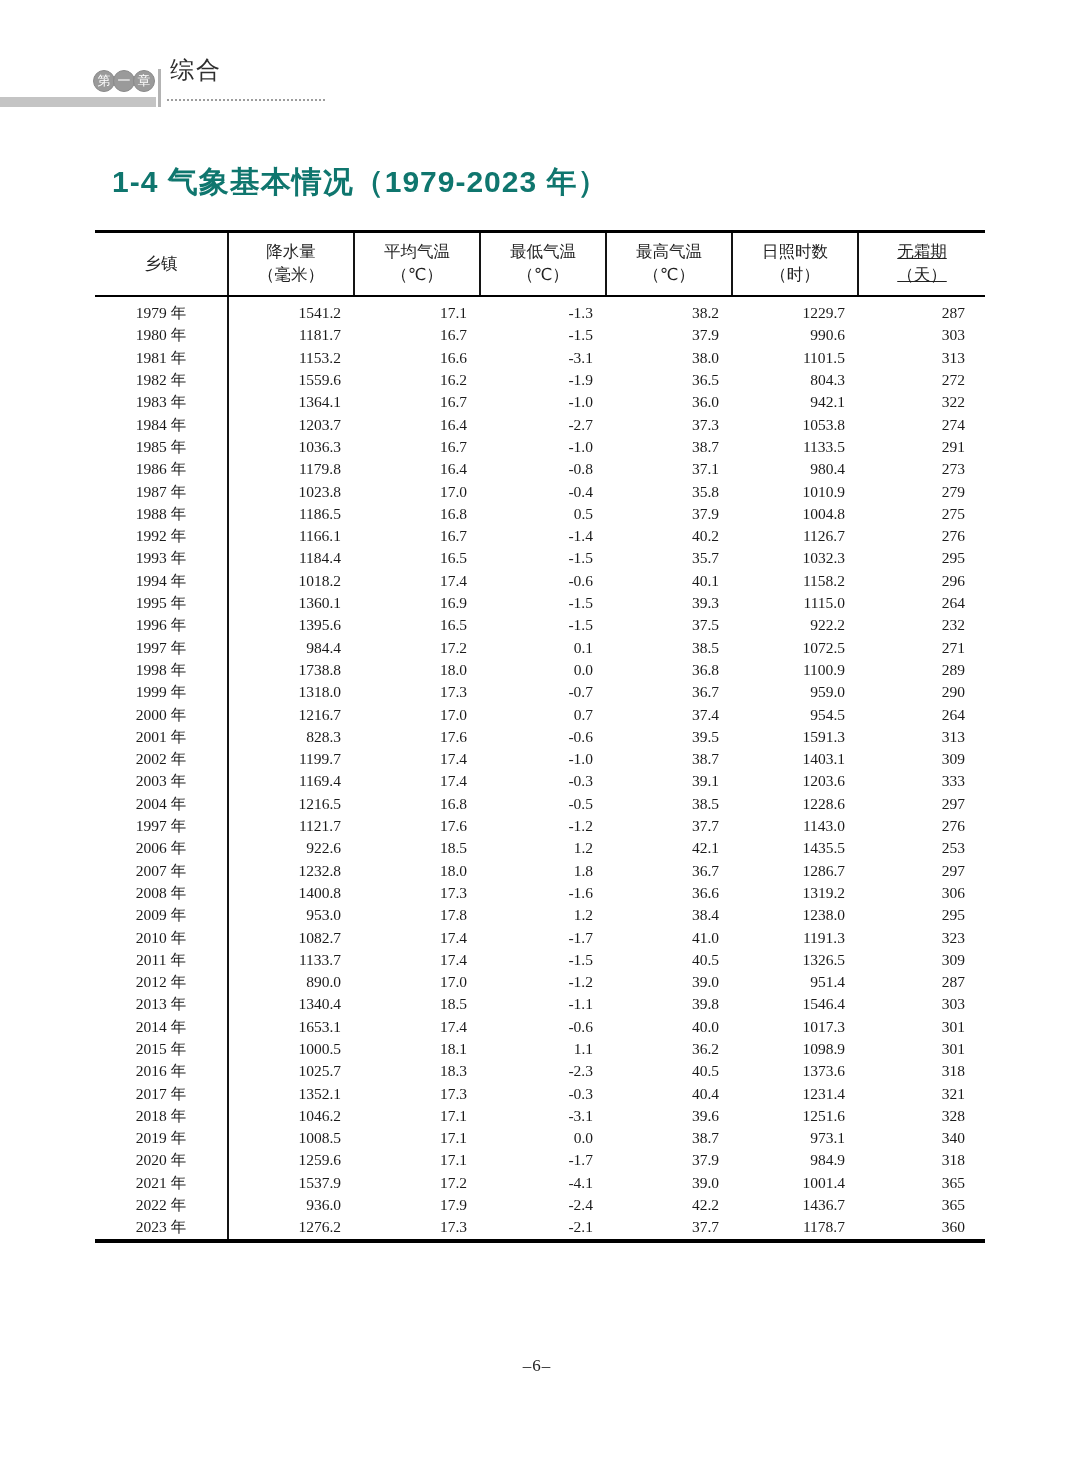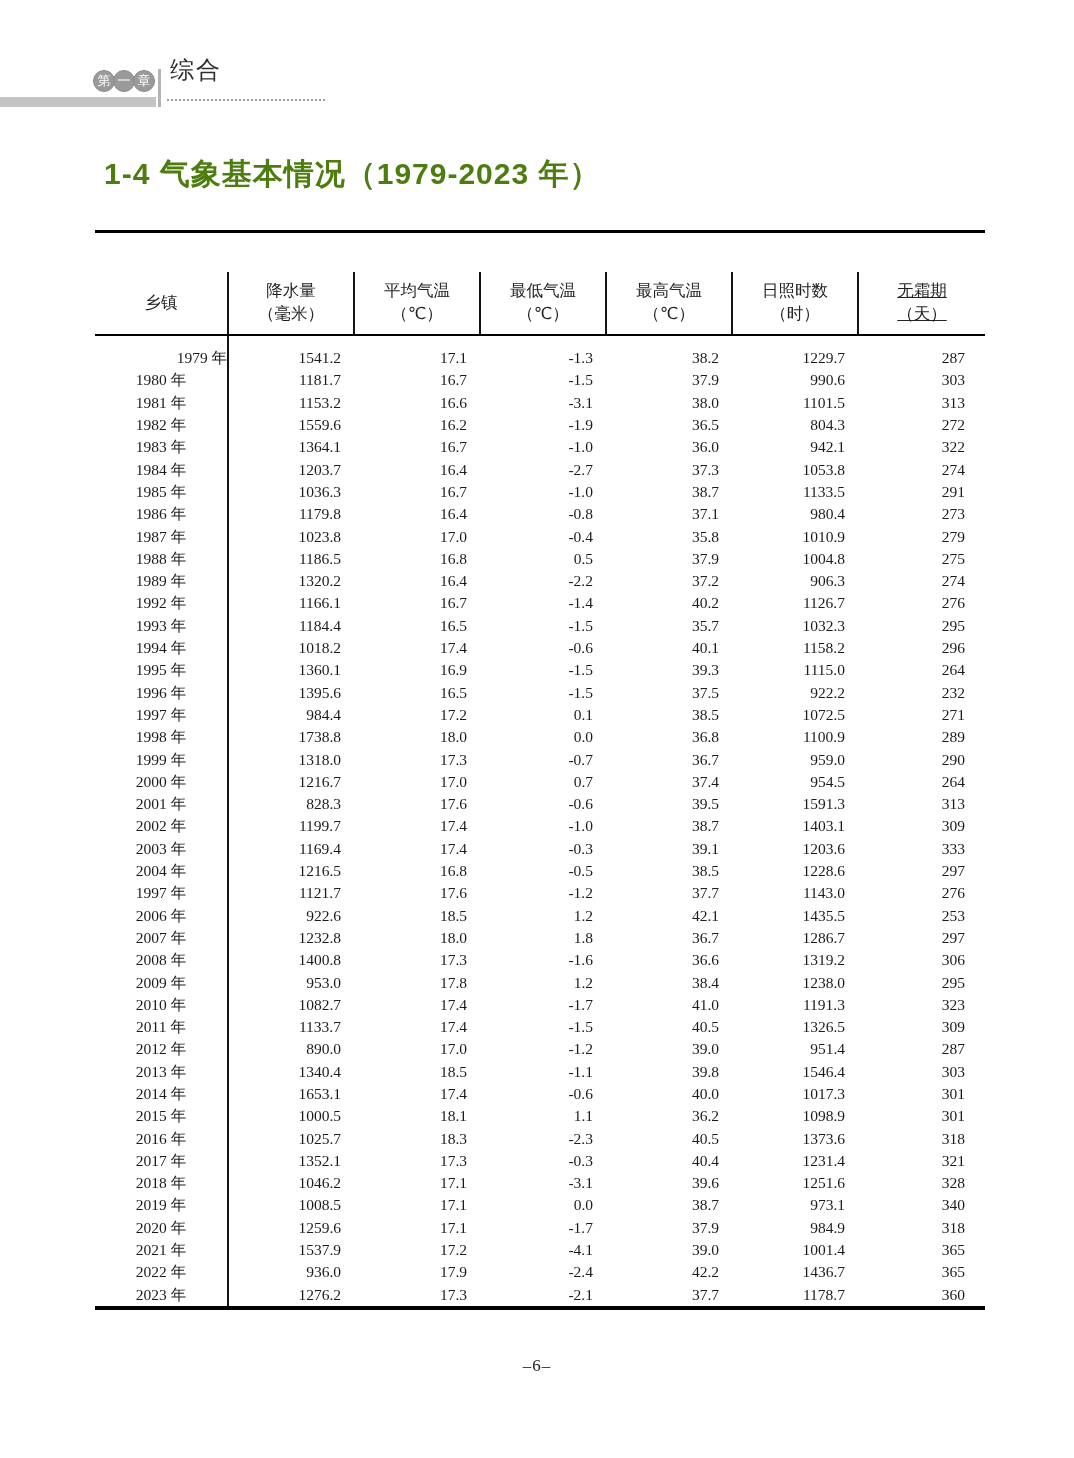--- a/index.html
+++ b/index.html
@@ -19,46 +19,46 @@
   }
   .chapter-vline { position:absolute; left:158px; top:69px; width:3px; height:38px; background:#b3b3b3; }
   .chapter-label {
     position:absolute; left:170px; top:54px; font-size:24px; color:#2e2e2e;
     font-family:"Liberation Sans","DejaVu Sans",sans-serif; letter-spacing:2px;
   }
   .chapter-dotted { position:absolute; left:167px; top:99px; width:158px; height:0; border-bottom:2px dotted #9d9d9d; }
 
   
   .page-title {
-    position:absolute; left:94px; top:144px; margin:10px;
-    font-size:30px; font-weight:bold; color:#4d7c0f;
+    position:absolute; left:94px; top:144px; margin:18px;
+    font-size:30px; font-weight:bold; color:#0f766e;
     font-family:"Liberation Sans","DejaVu Sans",sans-serif; letter-spacing:1px;
   }
 
   
   .table-wrap {
     position:absolute; left:95px; top:230px; width:890px;
     border-top:3px solid #000; border-bottom:4px solid #000;
   }
-  table { border-collapse:collapse; table-layout:fixed; width:890px;margin-top:39px; }
+  table { border-collapse:collapse; table-layout:fixed; width:890px; }
   thead th {
     font-family:"Liberation Sans","DejaVu Sans",sans-serif;
     font-weight:normal; font-size:16.5px; line-height:1.4; color:#222;
     padding:7px 0 9px 0; text-align:center; vertical-align:middle;
     border-bottom:2px solid #000; border-right:2px solid #141414;
   }
   thead th:last-child { border-right:none;text-decoration:underline; }
   tbody td {
     font-size:15.5px; height:22.3px; line-height:22.3px; padding:0;
     white-space:nowrap; color:#1b1b1b;
   }
   tbody td.year { text-align:center; border-right:2px solid #141414; }
   tbody td.num  { text-align:right; padding-right:13px; }
   tbody td.num:last-child { padding-right:20px;font-family:Liberation Serif, serif; }
-  tbody tr:first-child td { padding-top:11px;text-align:right; }
+  tbody tr:first-child td { padding-top:5px; }
 
   .page-number {
     position:absolute; top:1356px; left:0; width:1074px; text-align:center;
     font-size:17px; color:#222; letter-spacing:1px;
   }
 </style>
 </head>
 <body>
 
 <div class="page">
@@ -203,29 +203,20 @@
           <tr>
     <td class="year">1988 年</td>
     <td class="num">1186.5</td>
     <td class="num">16.8</td>
     <td class="num">0.5</td>
     <td class="num">37.9</td>
     <td class="num">1004.8</td>
     <td class="num">275</td>
   </tr>
           <tr>
-    <td class="year">1989 年</td>
-    <td class="num">1320.2</td>
-    <td class="num">16.4</td>
-    <td class="num">-2.2</td>
-    <td class="num">37.2</td>
-    <td class="num">906.3</td>
-    <td class="num">274</td>
-  </tr>
-          <tr>
     <td class="year">1992 年</td>
     <td class="num">1166.1</td>
     <td class="num">16.7</td>
     <td class="num">-1.4</td>
     <td class="num">40.2</td>
     <td class="num">1126.7</td>
     <td class="num">276</td>
   </tr>
           <tr>
     <td class="year">1993 年</td>

